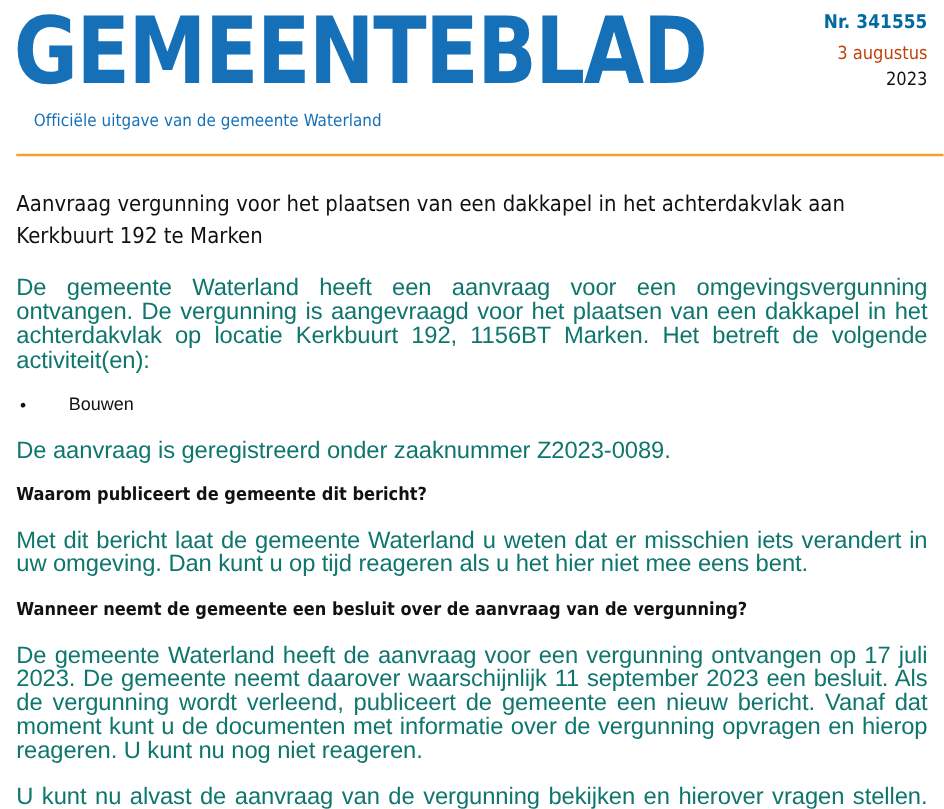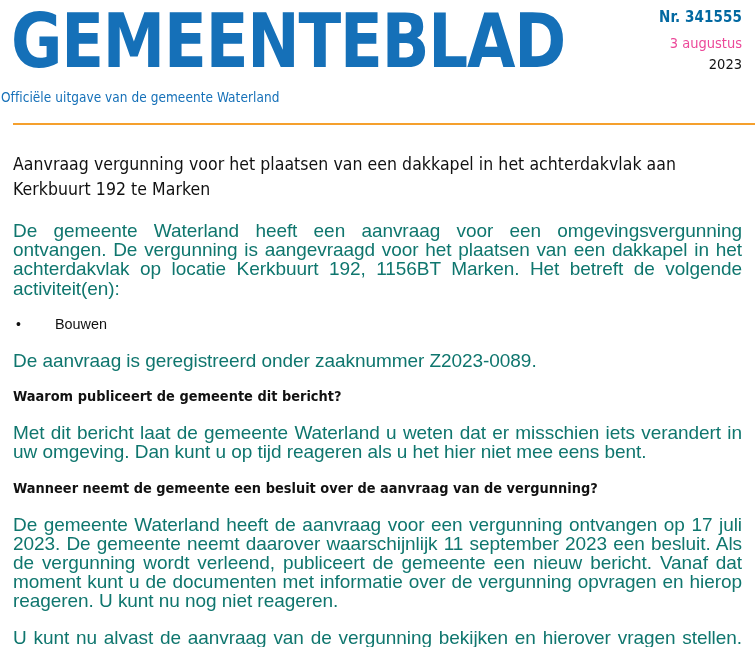--- a/index.html
+++ b/index.html
@@ -56,33 +56,33 @@
   }
   .issue-number {
     font-size: 15px;
     font-weight: bold;
     color: #0369a1;
     line-height: 18px;
     letter-spacing: 0.1px;
   }
   .issue-date {
     font-size: 14.5px;
-    color: #ec4899;
+    color: #c2410c;
     line-height: 22px;
     margin-top: 6px;
   }
   .issue-year {
     font-size: 14.5px;
     color: #111111;
     line-height: 20px;
   }
 
   .subtitle {
     position: absolute;
-    left: 1px;
+    left: 27px;
     top: 89px;
     font-family: "Liberation Sans Narrow", "DejaVu Sans Condensed", "Liberation Sans", sans-serif;
     font-size: 13.5px;
     color: #1570b8;
     letter-spacing: 0.05px;
     white-space: nowrap;
     text-align: center;
   }
 
   .rule {

